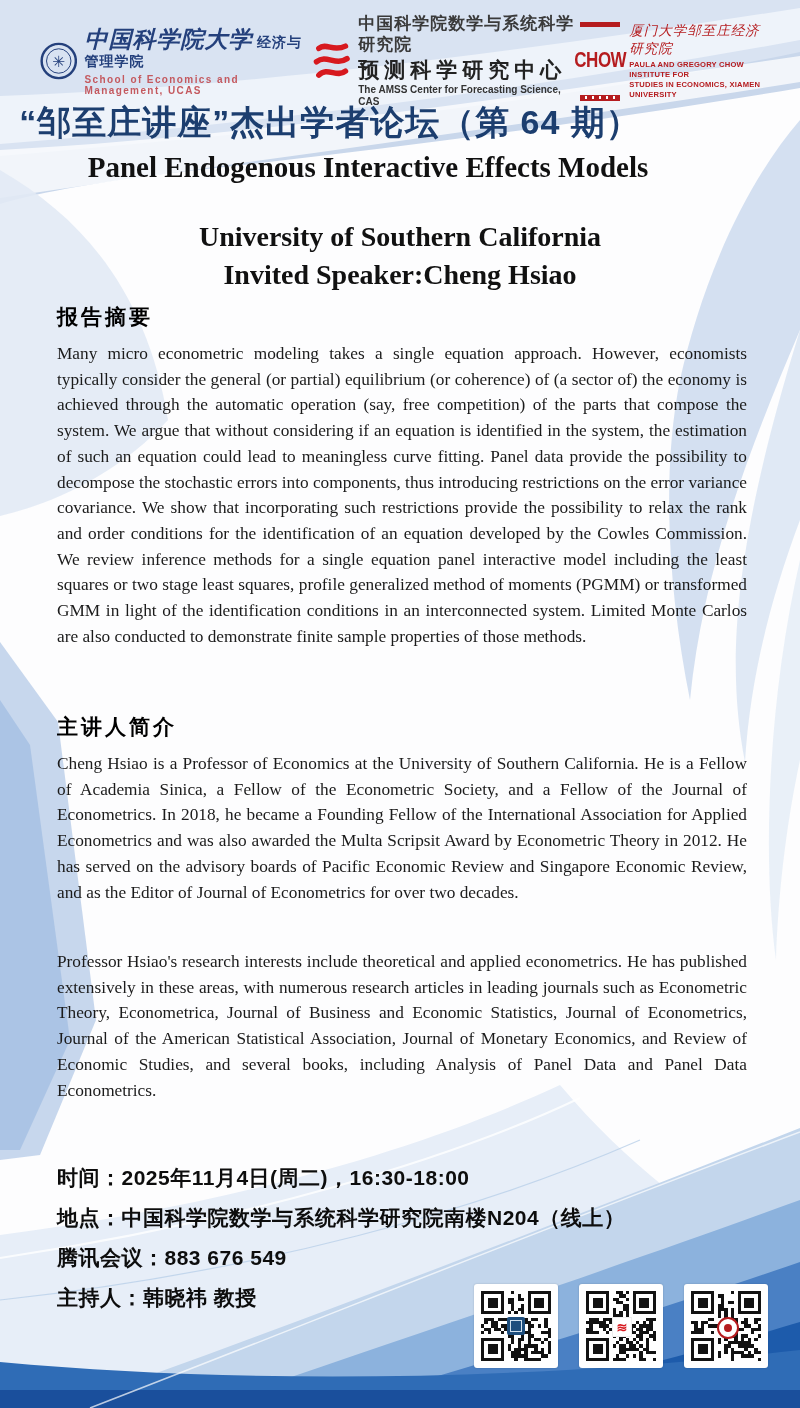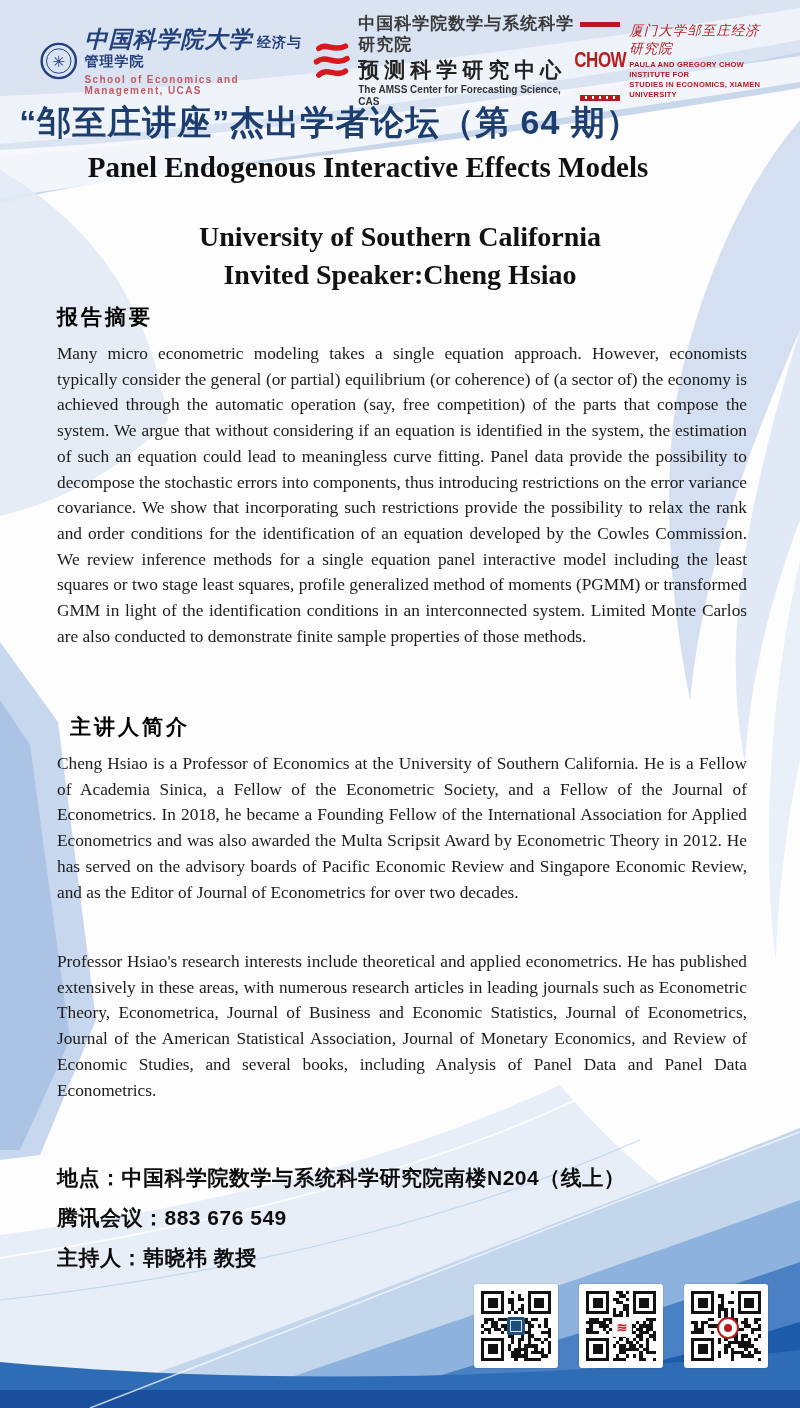--- a/index.html
+++ b/index.html
@@ -36,21 +36,21 @@
   .speaker{left:0;top:218px;width:800px;text-align:center;font-size:28px;font-weight:bold;color:#111;font-family:"Liberation Serif",serif;line-height:38px;}
 
   
   .sec-head{font-size:21px;font-weight:bold;color:#000;letter-spacing:3px;}
   .abstract-head{left:57px;top:303px;}
   .body-text{
     left:57px;width:690px;text-align:justify;color:#1b1b1b;
     font-family:"Liberation Serif",serif;font-size:17.3px;line-height:25.7px;
   }
   .abstract-body{top:341px;}
-  .bio-head{left:57px;top:713px;margin-left:13px;}
+  .bio-head{left:57px;top:713px;}
   .bio-body1{top:751px;}
   .bio-body2{top:949px;}
 
   
   .details{left:57px;top:1158px;width:660px;}
   .detail-line{font-size:21px;font-weight:bold;color:#0d0d0d;line-height:40px;white-space:pre-wrap;letter-spacing:0.5px;}
 
   
   .qr-row{left:474px;top:1284px;display:flex;gap:21px;}
   .qr-box{width:84px;height:84px;background:#fff;border-radius:3px;display:flex;align-items:center;justify-content:center;position:relative;box-shadow:0 0 2px rgba(0,0,0,.2);}
@@ -156,20 +156,21 @@
 </div>
 
 <div class="layer sec-head abstract-head">报告摘要</div>
 <div class="layer body-text abstract-body">Many micro econometric modeling takes a single equation approach. However, economists typically consider the general (or partial) equilibrium (or coherence)  of (a sector of) the economy is achieved through the automatic operation (say, free competition) of the parts that compose the system. We argue that without considering if an equation is identified in the system, the estimation of such an equation could lead to meaningless curve fitting. Panel data provide the possibility to decompose the stochastic errors into components, thus introducing restrictions on the error variance covariance. We show that incorporating such restrictions provide the possibility to relax the rank and order conditions for the identification of an equation developed by the Cowles Commission.  We review inference methods for a single equation panel interactive model including the least squares or two stage least squares, profile generalized method of moments (PGMM) or transformed GMM in light of the identification conditions in an interconnected system. Limited Monte Carlos are also conducted to demonstrate finite sample properties of those methods.</div>
 
 <div class="layer sec-head bio-head">主讲人简介</div>
 <div class="layer body-text bio-body1">Cheng Hsiao is a Professor of Economics at the University of Southern California. He is a Fellow of Academia Sinica, a Fellow of the Econometric Society, and a Fellow of the Journal of Econometrics. In 2018, he became a Founding Fellow of the International Association for Applied Econometrics and was also awarded the Multa Scripsit Award by Econometric Theory in 2012. He has served on the advisory boards of Pacific Economic Review and Singapore Economic Review, and as the Editor of Journal of Econometrics for over two decades.</div>
 <div class="layer body-text bio-body2">Professor Hsiao's research interests include theoretical and applied econometrics. He has published extensively in these areas, with numerous research articles in leading journals such as Econometric Theory, Econometrica, Journal of Business and Economic Statistics, Journal of Econometrics, Journal of the American Statistical Association, Journal of Monetary Economics, and Review of Economic Studies, and several books, including Analysis of Panel Data and Panel Data Econometrics.</div>
 
 <div class="layer details">
+  <div class="detail-line">时间：2025年11月4日(周二)，16:30-18:00</div>
   <div class="detail-line">地点：中国科学院数学与系统科学研究院南楼N204（线上）</div>
   <div class="detail-line">腾讯会议：883 676 549</div>
   <div class="detail-line">主持人：韩晓祎 教授</div>
 </div>
 
 <div class="layer qr-row">
   <div class="qr-box">
     <svg class="qr" viewBox="0 0 21 21">
         <rect x="0" y="0" width="1" height="1" fill="#121212"></rect>
         <rect x="1" y="0" width="1" height="1" fill="#121212"></rect>

